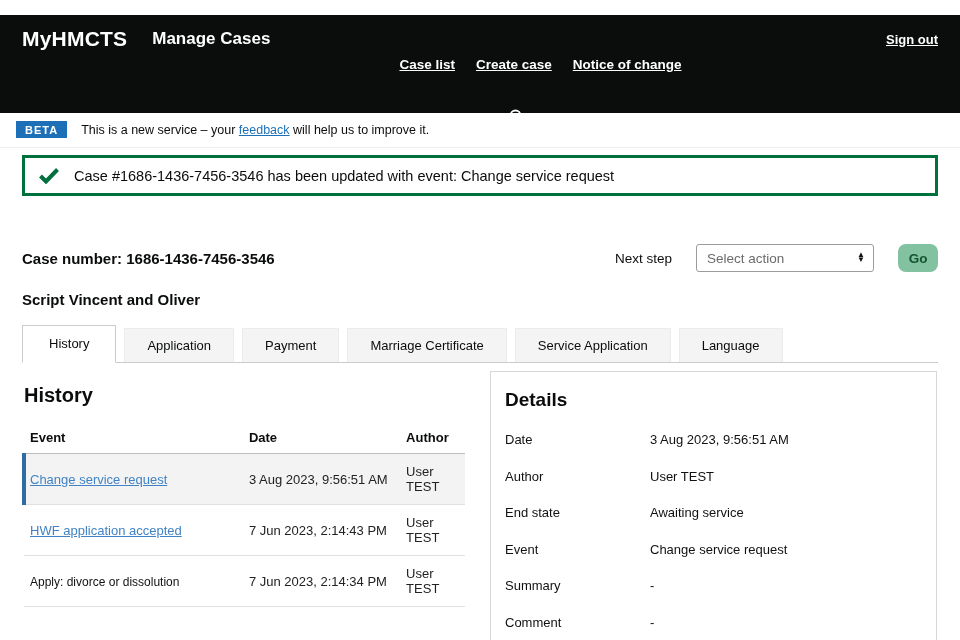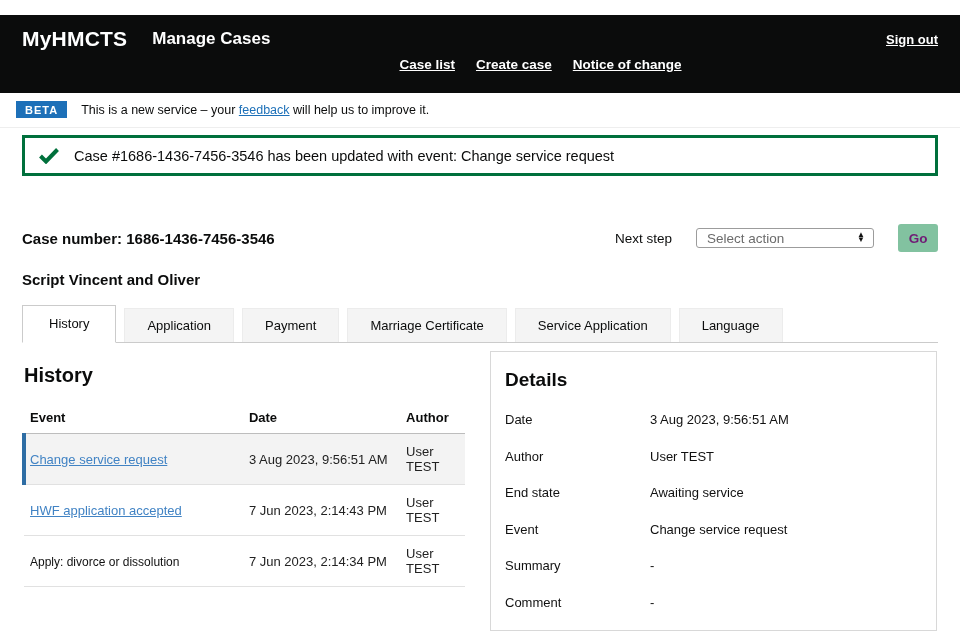--- a/index.html
+++ b/index.html
@@ -1,20 +1,20 @@
 <!DOCTYPE html>
 <html><head>
 <meta charset="utf-8">
 <style>
   * { margin: 0; padding: 0; box-sizing: border-box; }
   html, body { width: 960px; height: 640px; background: #fff; overflow: hidden; }
   body { font-family: "Liberation Sans", sans-serif; color: #0b0c0c; }
 
   
-  .gov-header { background: #0b0c0c; color: #fff; margin-top: 15px; height: 78px; padding: 0 22px; }
+  .gov-header { background: #0b0c0c; color: #fff; margin-top: 15px; height: 98px; padding: 0 22px; }
   .hdr-row1 { display: flex; align-items: center; height: 42px; padding-top: 6px; }
   .brand { font-size: 21px; font-weight: bold; letter-spacing: 0.2px; }
   .app-title { font-size: 17px; font-weight: bold; margin-left: 25px; }
   .hdr-spacer { flex: 1; }
   .signout { color: #fff; font-size: 13px; font-weight: bold; text-decoration: underline; cursor: pointer; }
   .hdr-row2 { display: flex; align-items: center; height: 34px; flex-direction: column; }
   .hdr-nav { display: flex; gap: 21px; margin-left: 121px; }
   .hdr-nav a, .findcase { color: #fff; font-size: 13.5px; font-weight: bold; text-decoration: underline; cursor: pointer; }
   .find-wrap { display: flex; align-items: center; gap: 11px; margin-top: 37px; }
   .search-icon { width: 16px; height: 16px; display: inline-block; }
@@ -28,26 +28,26 @@
   
   .alert { margin: 7px 22px 0; border: 3px solid #00703c; display: flex; align-items: center; gap: 15px; padding: 9px 14px; height: 41px; }
   .tick { width: 20px; height: 16px; flex: 0 0 auto; }
   .alert-text { font-size: 14.5px; color: #0b0c0c; }
 
   
   .case-head { display: flex; align-items: center; justify-content: space-between; margin: 48px 22px 0; }
   .case-number { font-size: 15px; font-weight: bold; }
   .nextstep { display: flex; align-items: center; gap: 24px; }
   .nextstep-label { font-size: 13.5px; }
-  .select-box { width: 178px; height: 20px; border: 1px solid #9c9c9c; border-radius: 3px; background: #fff;
+  .select-box { width: 178px; height: 28px; border: 1px solid #9c9c9c; border-radius: 3px; background: #fff;
                 display: flex; align-items: center; justify-content: space-between; padding: 0 8px 0 10px; cursor: pointer; }
   .select-value { font-size: 13.5px; color: #6b6b6b; }
   .spinner { display: flex; flex-direction: column; align-items: center; line-height: 0.62; font-size: 8px; color: #111; }
-  .go-btn { width: 40px; height: 28px; background: #82c2a0; color: #701a75; font-size: 13.5px; font-weight: bold;
-            border: none; border-radius: 3px; cursor: pointer; }
+  .go-btn { width: 40px; height: 28px; background: #82c2a0; color: #14532d; font-size: 13.5px; font-weight: bold;
+            border: none; border-radius: 8px; cursor: pointer; }
   .case-name { font-size: 15px; font-weight: bold; margin: 19px 22px 0; }
 
   
   .tabs { display: flex; gap: 8px; margin: 17px 22px 0; border-bottom: 1px solid #cbcbcb; align-items: flex-end; }
   .tab { background: #f4f4f4; border: 1px solid #ececec; border-bottom: none; font-size: 13px; padding: 9px 22px;
          cursor: pointer; color: #0b0c0c; white-space: nowrap; }
   .tab.active { background: #fff; border: 1px solid #cbcbcb; border-bottom: 1px solid #fff; margin-bottom: -1px; padding: 10px 26px 11px; }
 
   
   .main { display: flex; align-items: flex-start; margin: 0 22px; }

